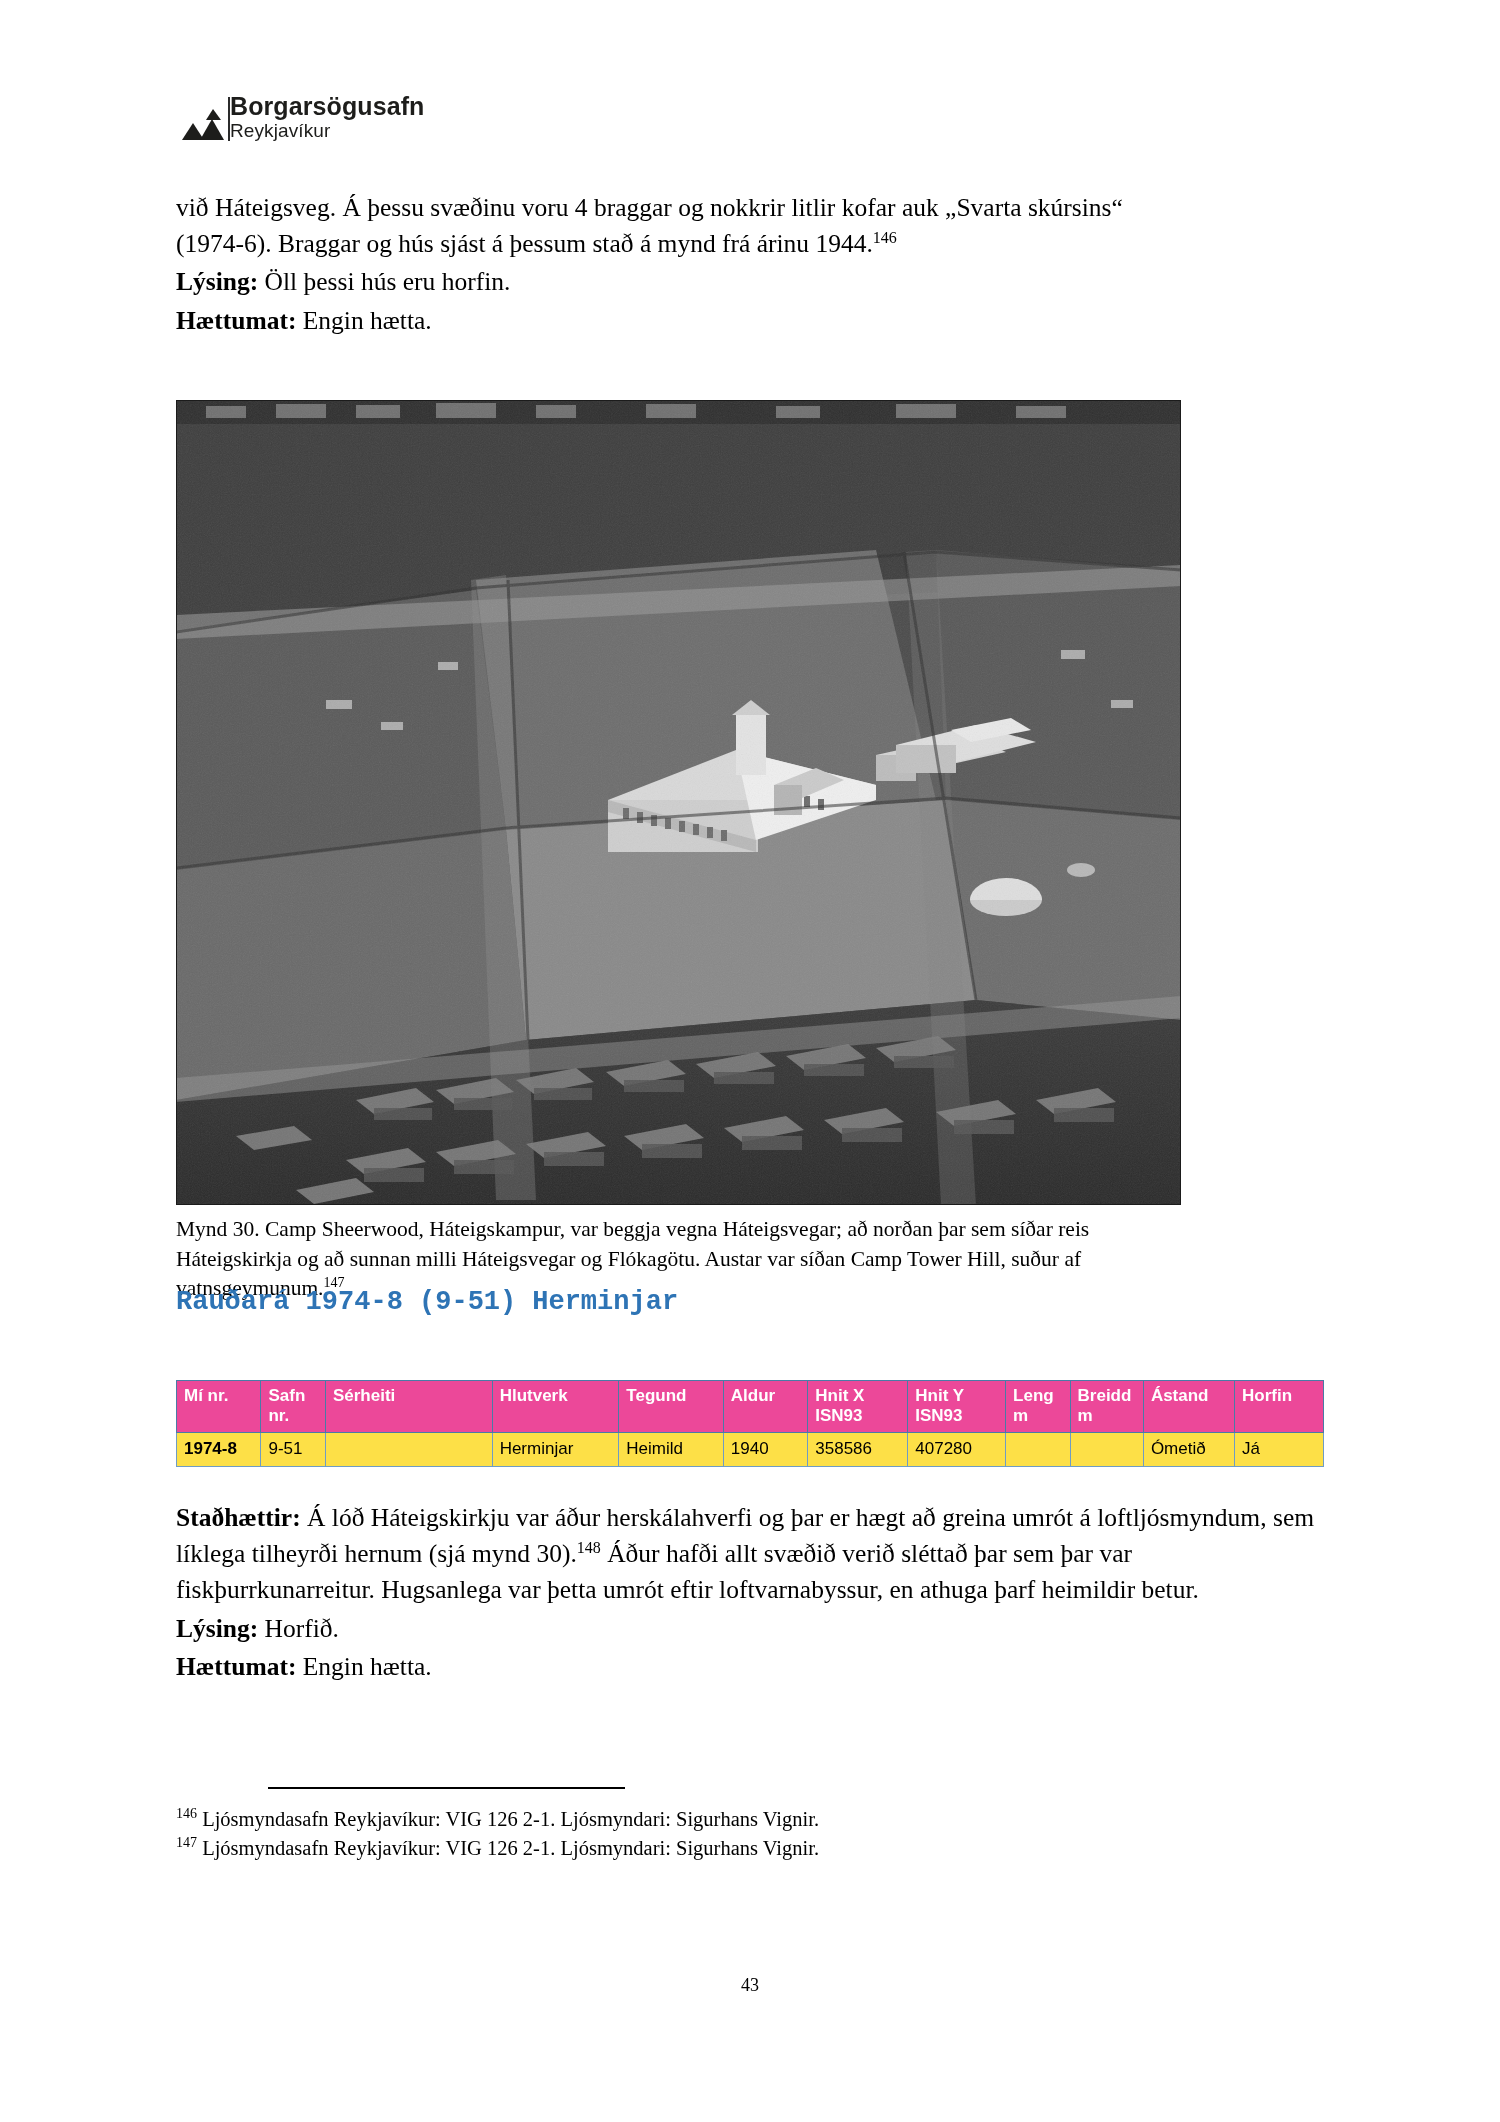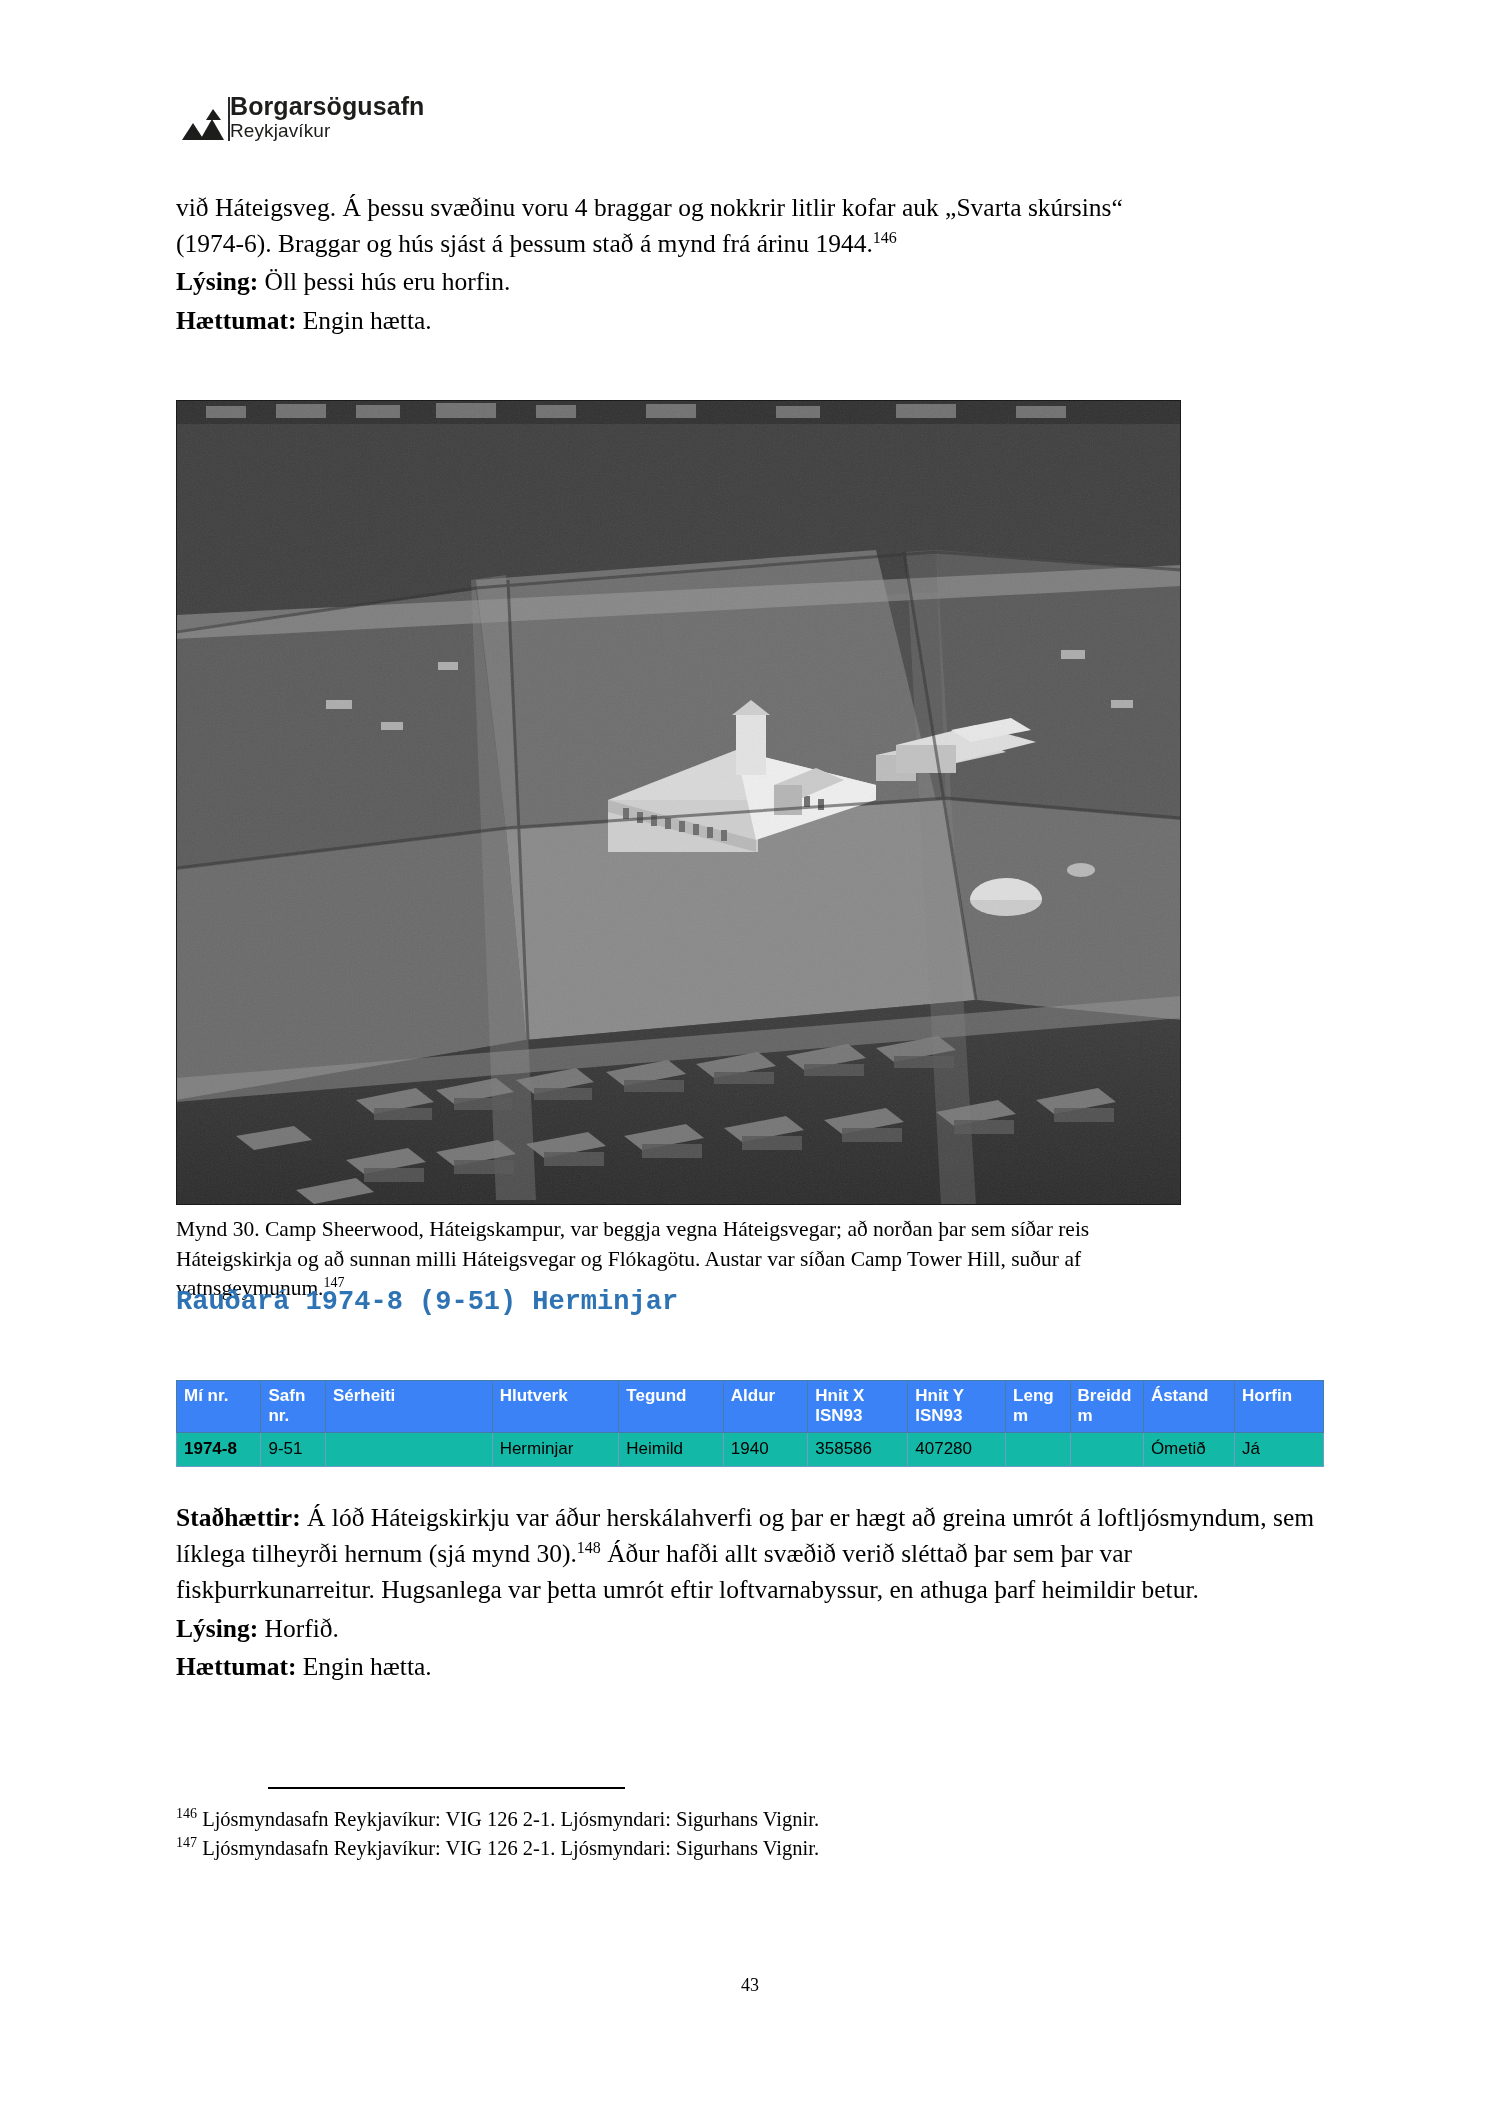--- a/index.html
+++ b/index.html
@@ -127,34 +127,34 @@
     width: 1148px;
   }
   table.data {
     border-collapse: collapse;
     width: 1148px;
     font-family: "Liberation Sans", sans-serif;
     font-size: 17px;
     table-layout: fixed;
   }
   table.data th {
-    background: #3b82f6;
+    background: #ec4899;
     color: #ffffff;
     font-weight: 700;
     text-align: left;
     padding: 5px 6px 6px 7px;
     border: 1px solid #4a7ba6;
     vertical-align: top;
     line-height: 1.18;
   }
   table.data td {
     border: 1px solid #6f9cc4;
     padding: 6px 6px 7px 7px;
     vertical-align: top;
-    background: #14b8a6;
+    background: #fde047;
     color: #000000;
     line-height: 1.18;
   }
   table.data td.first { font-weight: 700; }
 
   
   .content2 {
     position: absolute;
     left: 176px;
     top: 1500px;

